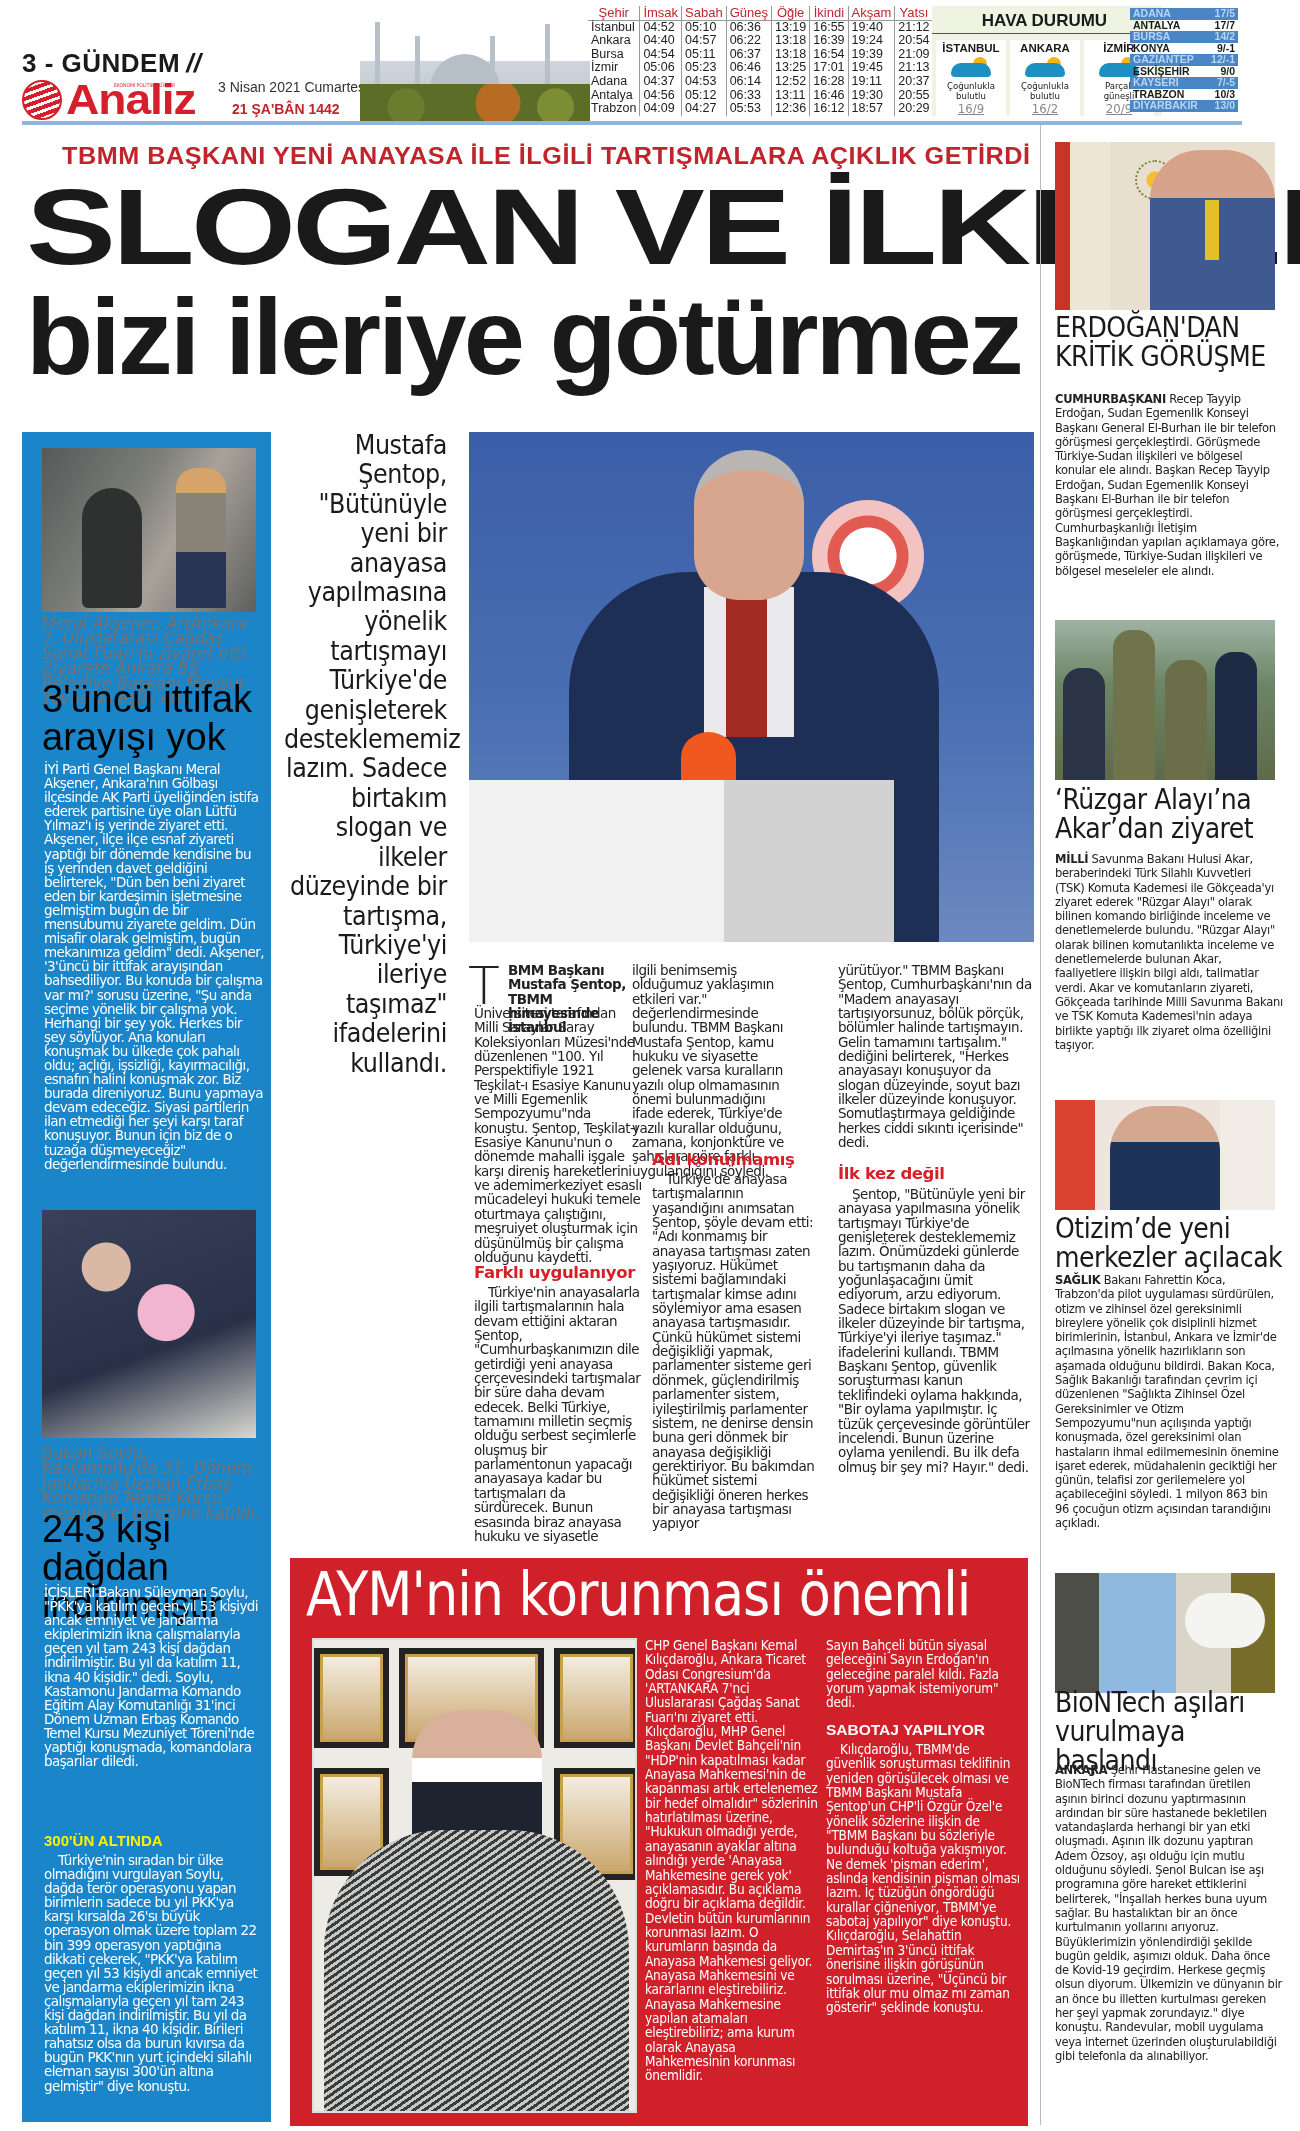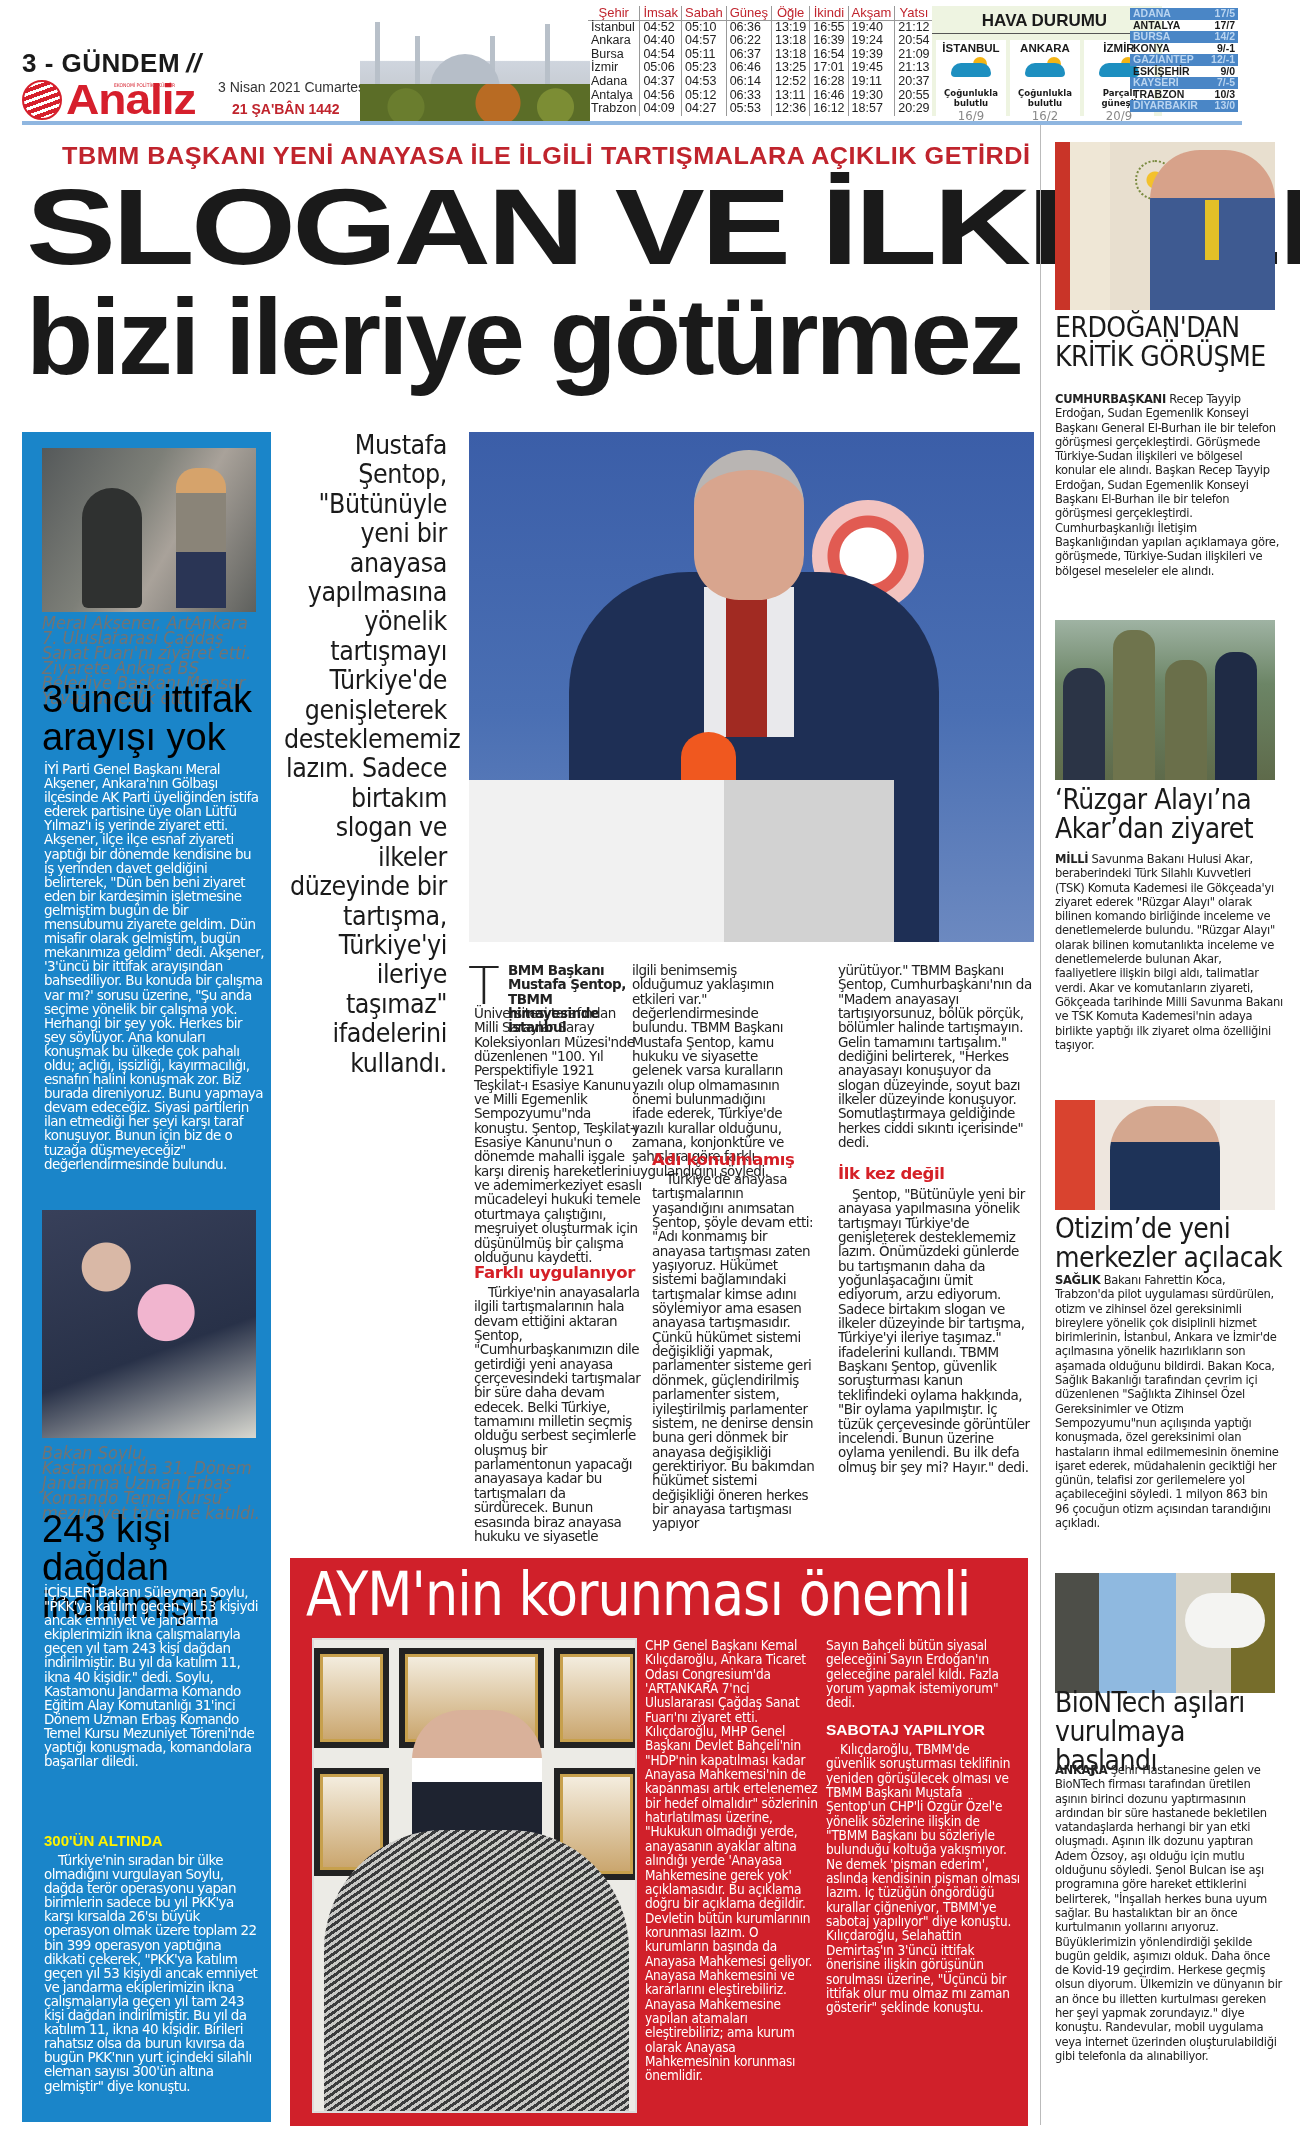--- a/index.html
+++ b/index.html
@@ -26,21 +26,21 @@
 #prayer td{padding:0 3px;border-right:1px solid #999;color:#222}
 #prayer th:last-child,#prayer td:last-child{border-right:none}
 
 #weather{left:932px;top:6px;width:230px;height:110px;background:#eef4e1}
 #weather-title{position:absolute;left:0;top:5px;width:225px;text-align:center;font-weight:900;font-size:17px;font-family:"Liberation Sans",sans-serif;border-bottom:1px solid #555;padding-bottom:2px}
 .wcity{position:absolute;top:34px;width:70px;text-align:center;background:#fff;height:76px}
 .wcity .n{font-size:11.5px;font-weight:bold;font-family:"Liberation Sans",sans-serif;margin-top:2px}
 .wcity .ic{width:44px;height:20px;margin:3px auto 0;position:relative}
 .wcity .ic .sun{position:absolute;right:6px;top:0;width:14px;height:14px;border-radius:50%;background:#f4b414}
 .wcity .ic .cl{position:absolute;left:2px;bottom:0;width:40px;height:14px;border-radius:10px 10px 4px 4px;background:#1d8fc0}
-.wcity .d{font-size:9.5px;line-height:9.5px;font-weight:bold;margin-top:11px}
+.wcity .d{font-size:9.5px;line-height:9.5px;font-weight:normal;margin-top:4px}
 .wcity .t{font-size:13px;color:#888;text-decoration:underline;margin-top:1px}
 #wtable{position:absolute;left:1130px;top:8px;width:108px;font-size:10.5px;font-weight:bold;font-family:"Liberation Sans",sans-serif;border-collapse:collapse}
 #wtable td{padding:0 3px;line-height:11px;height:11.5px}
 #wtable tr.hl td{background:#4a86c6;color:#b9d4f0}
 #wtable td.v{text-align:right}
 
 #header-rule{left:22px;top:121px;width:1220px;height:4px;background:#8fb6e0}
 
 
 #kicker{left:62px;top:142px;font-size:24px;font-weight:bold;color:#c0242d;letter-spacing:0.5px;font-family:"Liberation Sans Narrow","Liberation Sans",sans-serif;transform:scaleX(1.05);transform-origin:left}

